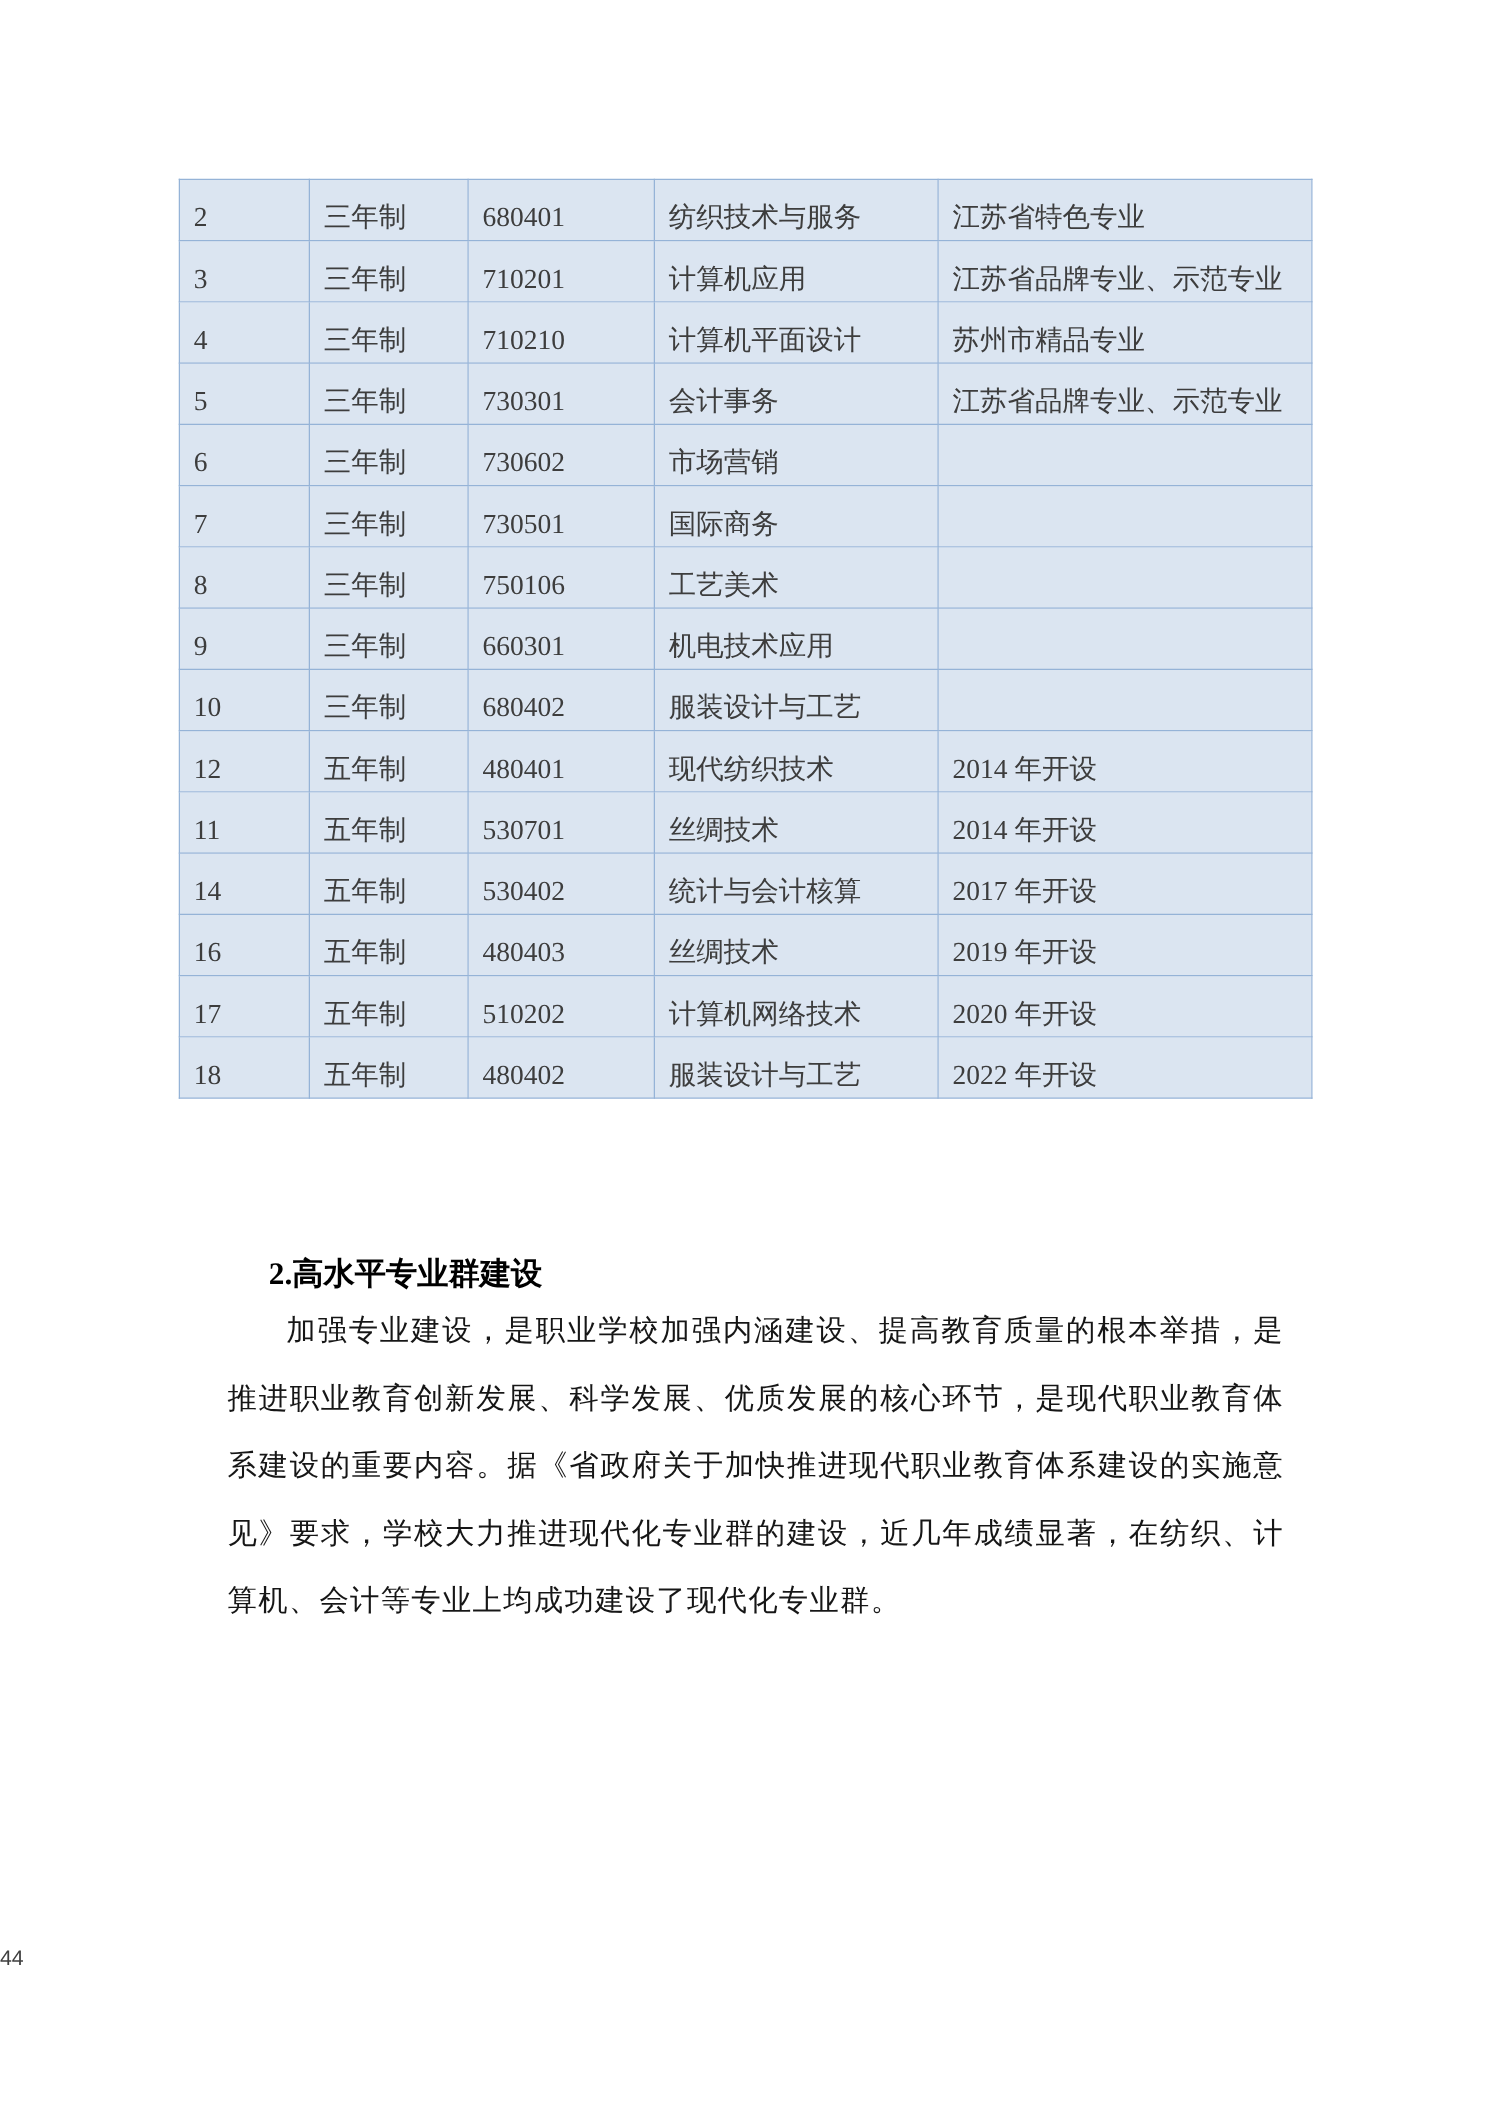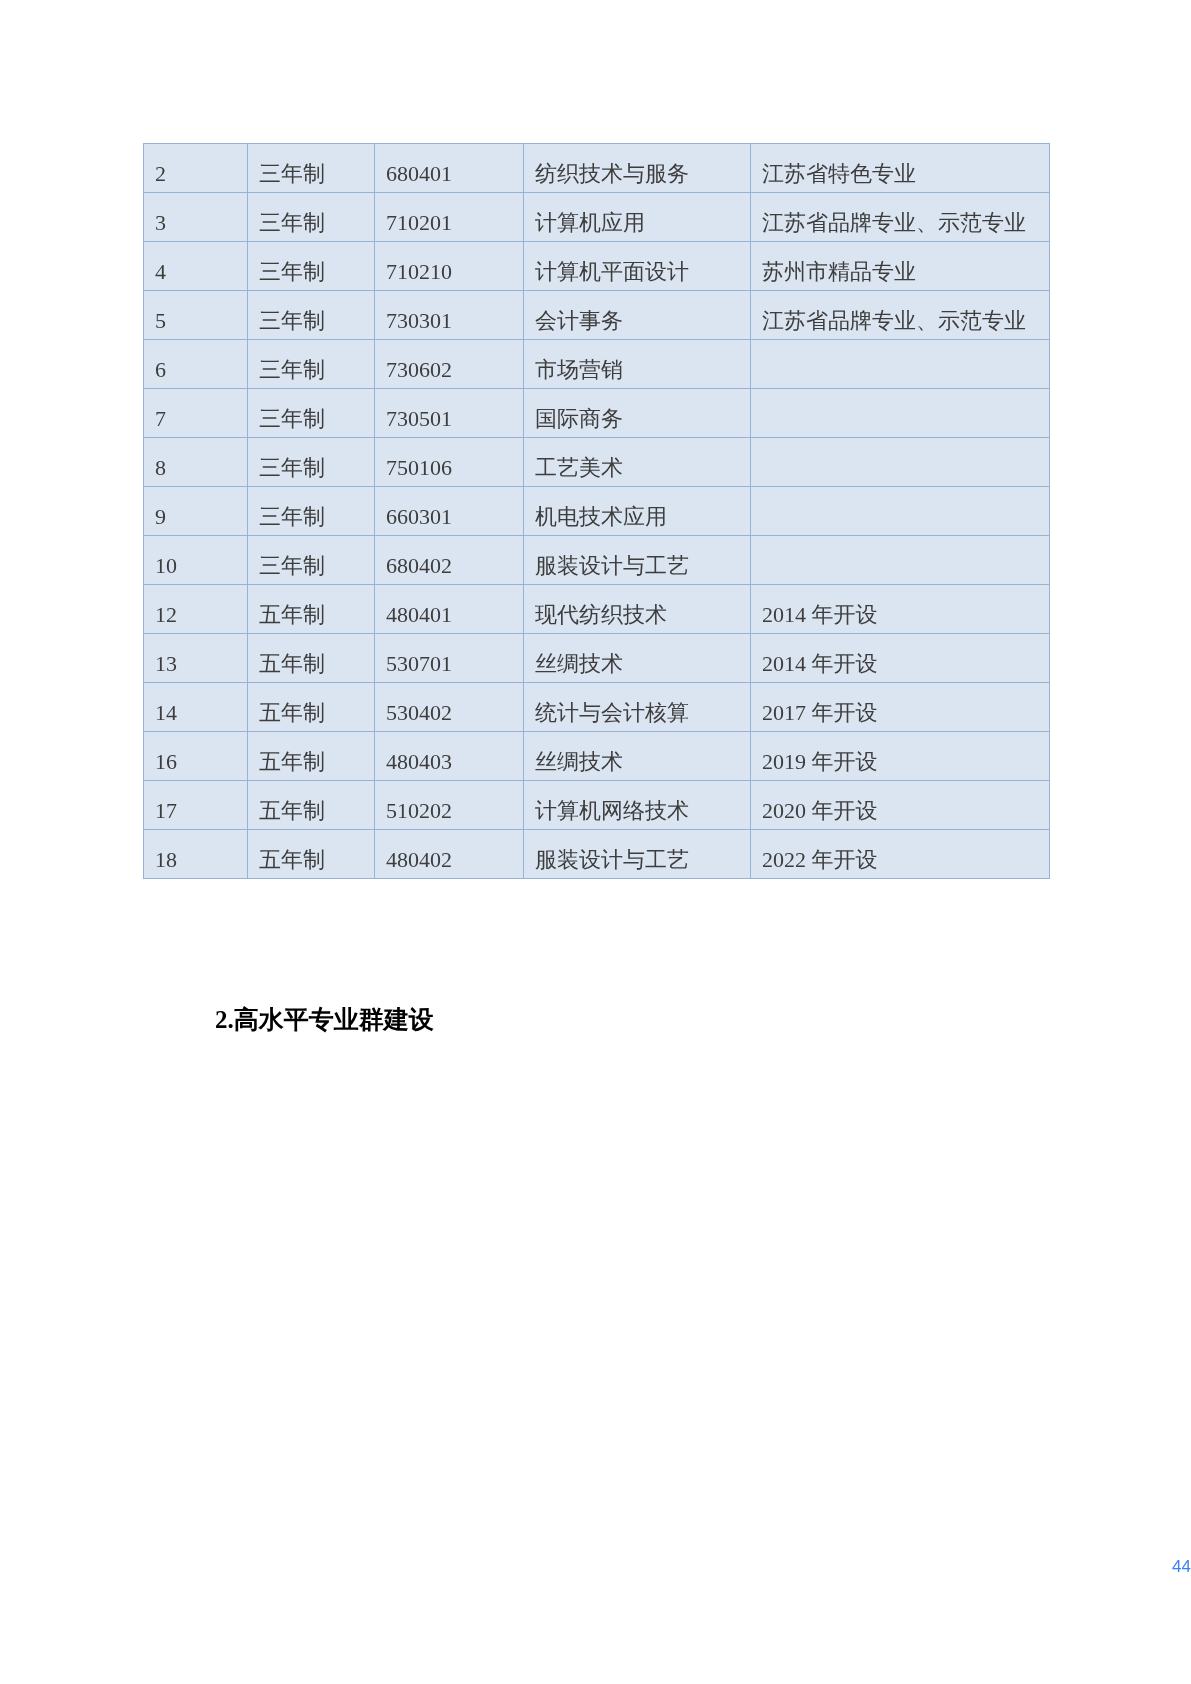--- a/index.html
+++ b/index.html
@@ -59,24 +59,24 @@
     letter-spacing: 1px;
     text-align: justify;
     text-indent: 2em;
     color: #161616;
   }
   .page-number {
     position: absolute;
     left: 0;
     top: 1556px;
     width: 1191px;
-    text-align: right;
+    text-align: left;
     font-size: 17px;
     line-height: 22px;
-    color: #3b82f6;
+    color: #404040;
     font-family: "Liberation Sans", "DejaVu Sans", sans-serif;
   }
 </style>
 </head>
 <body>
 
 <div class="page">
 
   <table class="majors">
     <colgroup>
@@ -162,21 +162,21 @@
 
     <tr>
       <td>12</td>
       <td>五年制</td>
       <td>480401</td>
       <td>现代纺织技术</td>
       <td>2014 年开设</td>
     </tr>
 
     <tr>
-      <td>13</td>
+      <td>11</td>
       <td>五年制</td>
       <td>530701</td>
       <td>丝绸技术</td>
       <td>2014 年开设</td>
     </tr>
 
     <tr>
       <td>14</td>
       <td>五年制</td>
       <td>530402</td>
@@ -206,16 +206,17 @@
       <td>五年制</td>
       <td>480402</td>
       <td>服装设计与工艺</td>
       <td>2022 年开设</td>
     </tr>
   </tbody>
   </table>
 
   <h2 class="section-heading">2.高水平专业群建设</h2>
 
+  <p class="body-paragraph">加强专业建设，是职业学校加强内涵建设、提高教育质量的根本举措，是推进职业教育创新发展、科学发展、优质发展的核心环节，是现代职业教育体系建设的重要内容。据《省政府关于加快推进现代职业教育体系建设的实施意见》要求，学校大力推进现代化专业群的建设，近几年成绩显著，在纺织、计算机、会计等专业上均成功建设了现代化专业群。</p>
 
   <div class="page-number">44</div>
 
 </div>
 
 </body></html>

